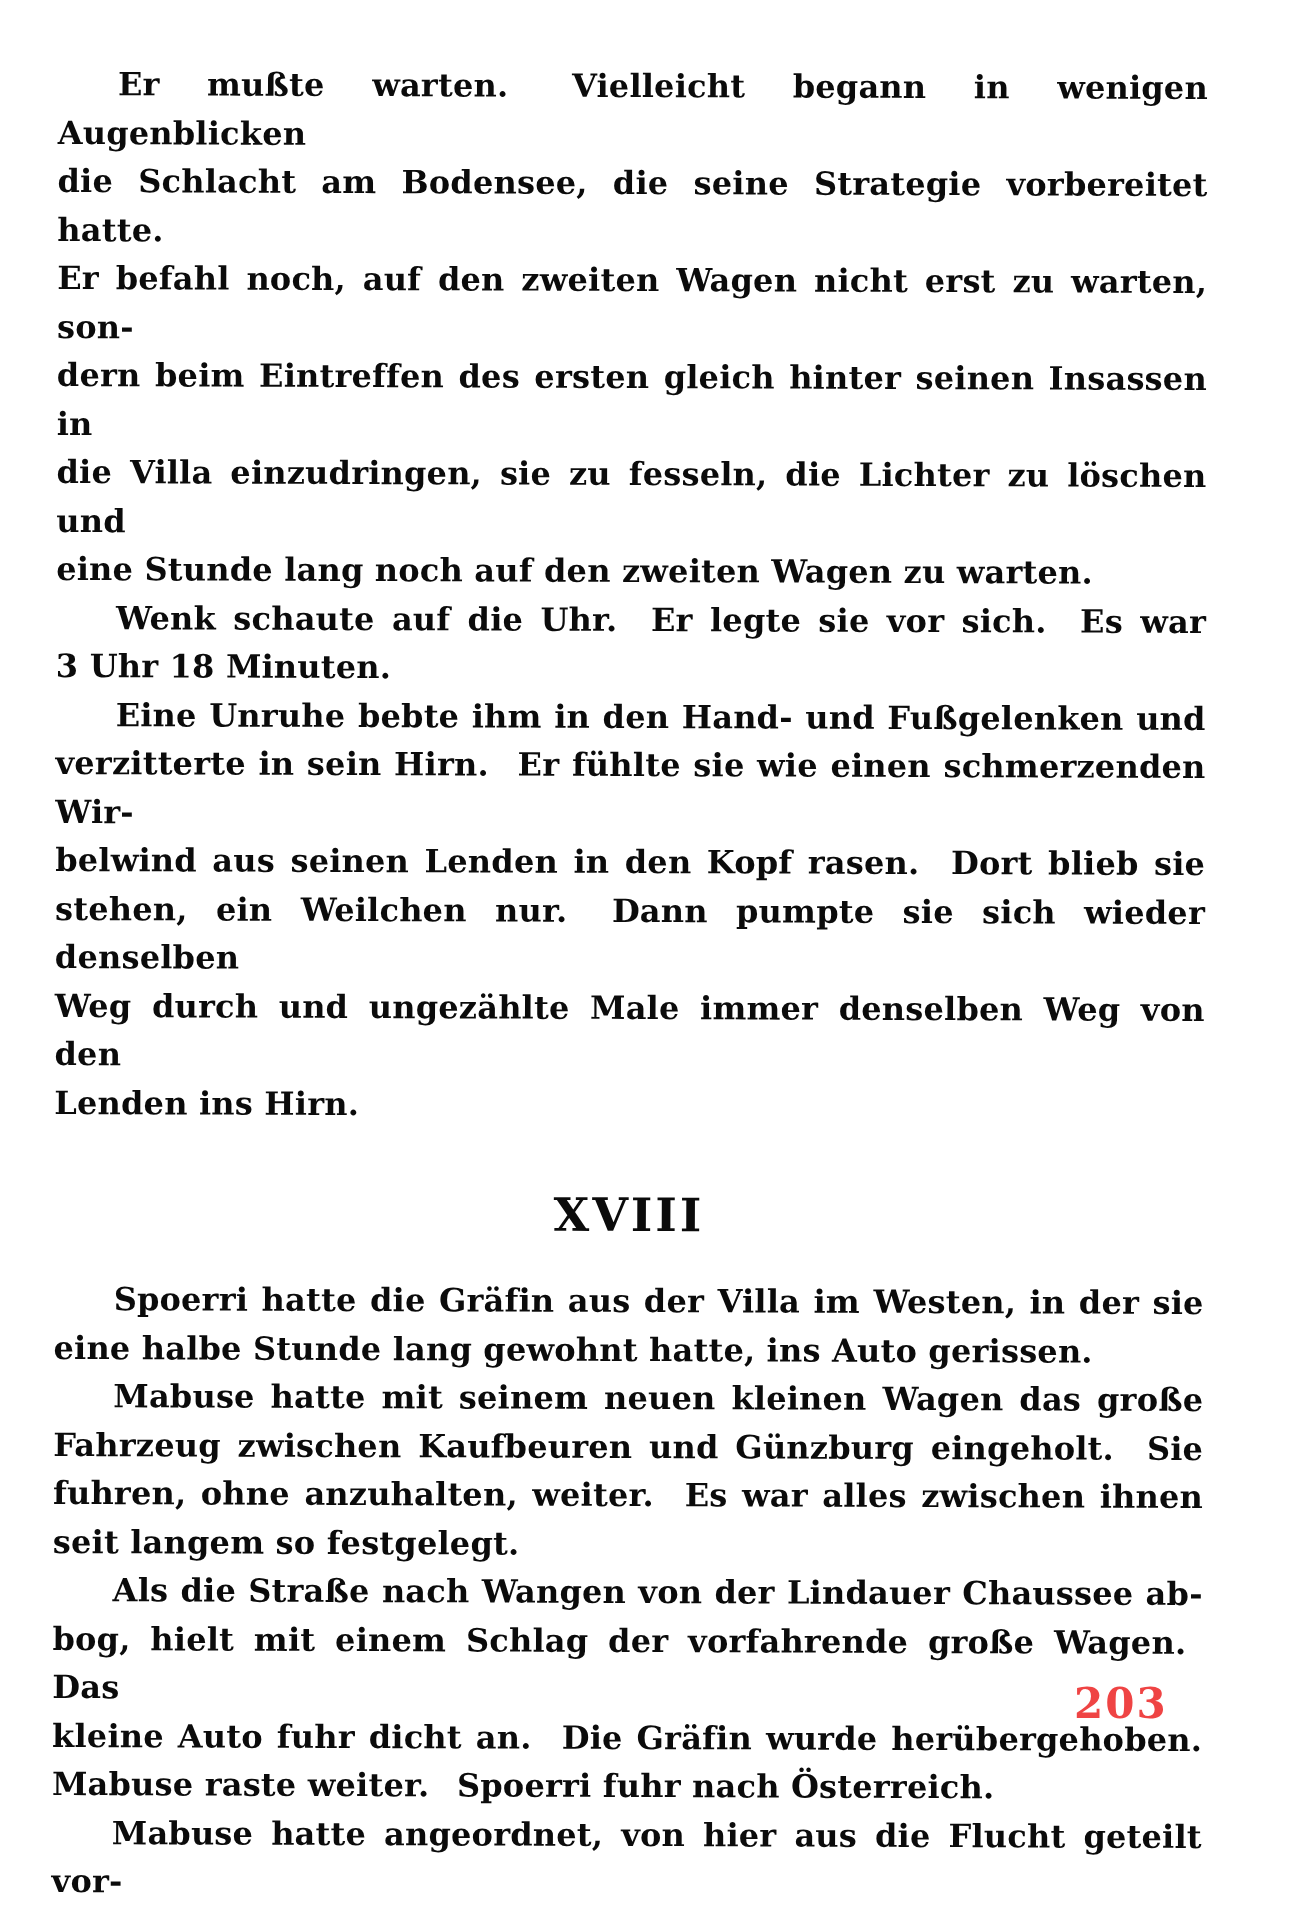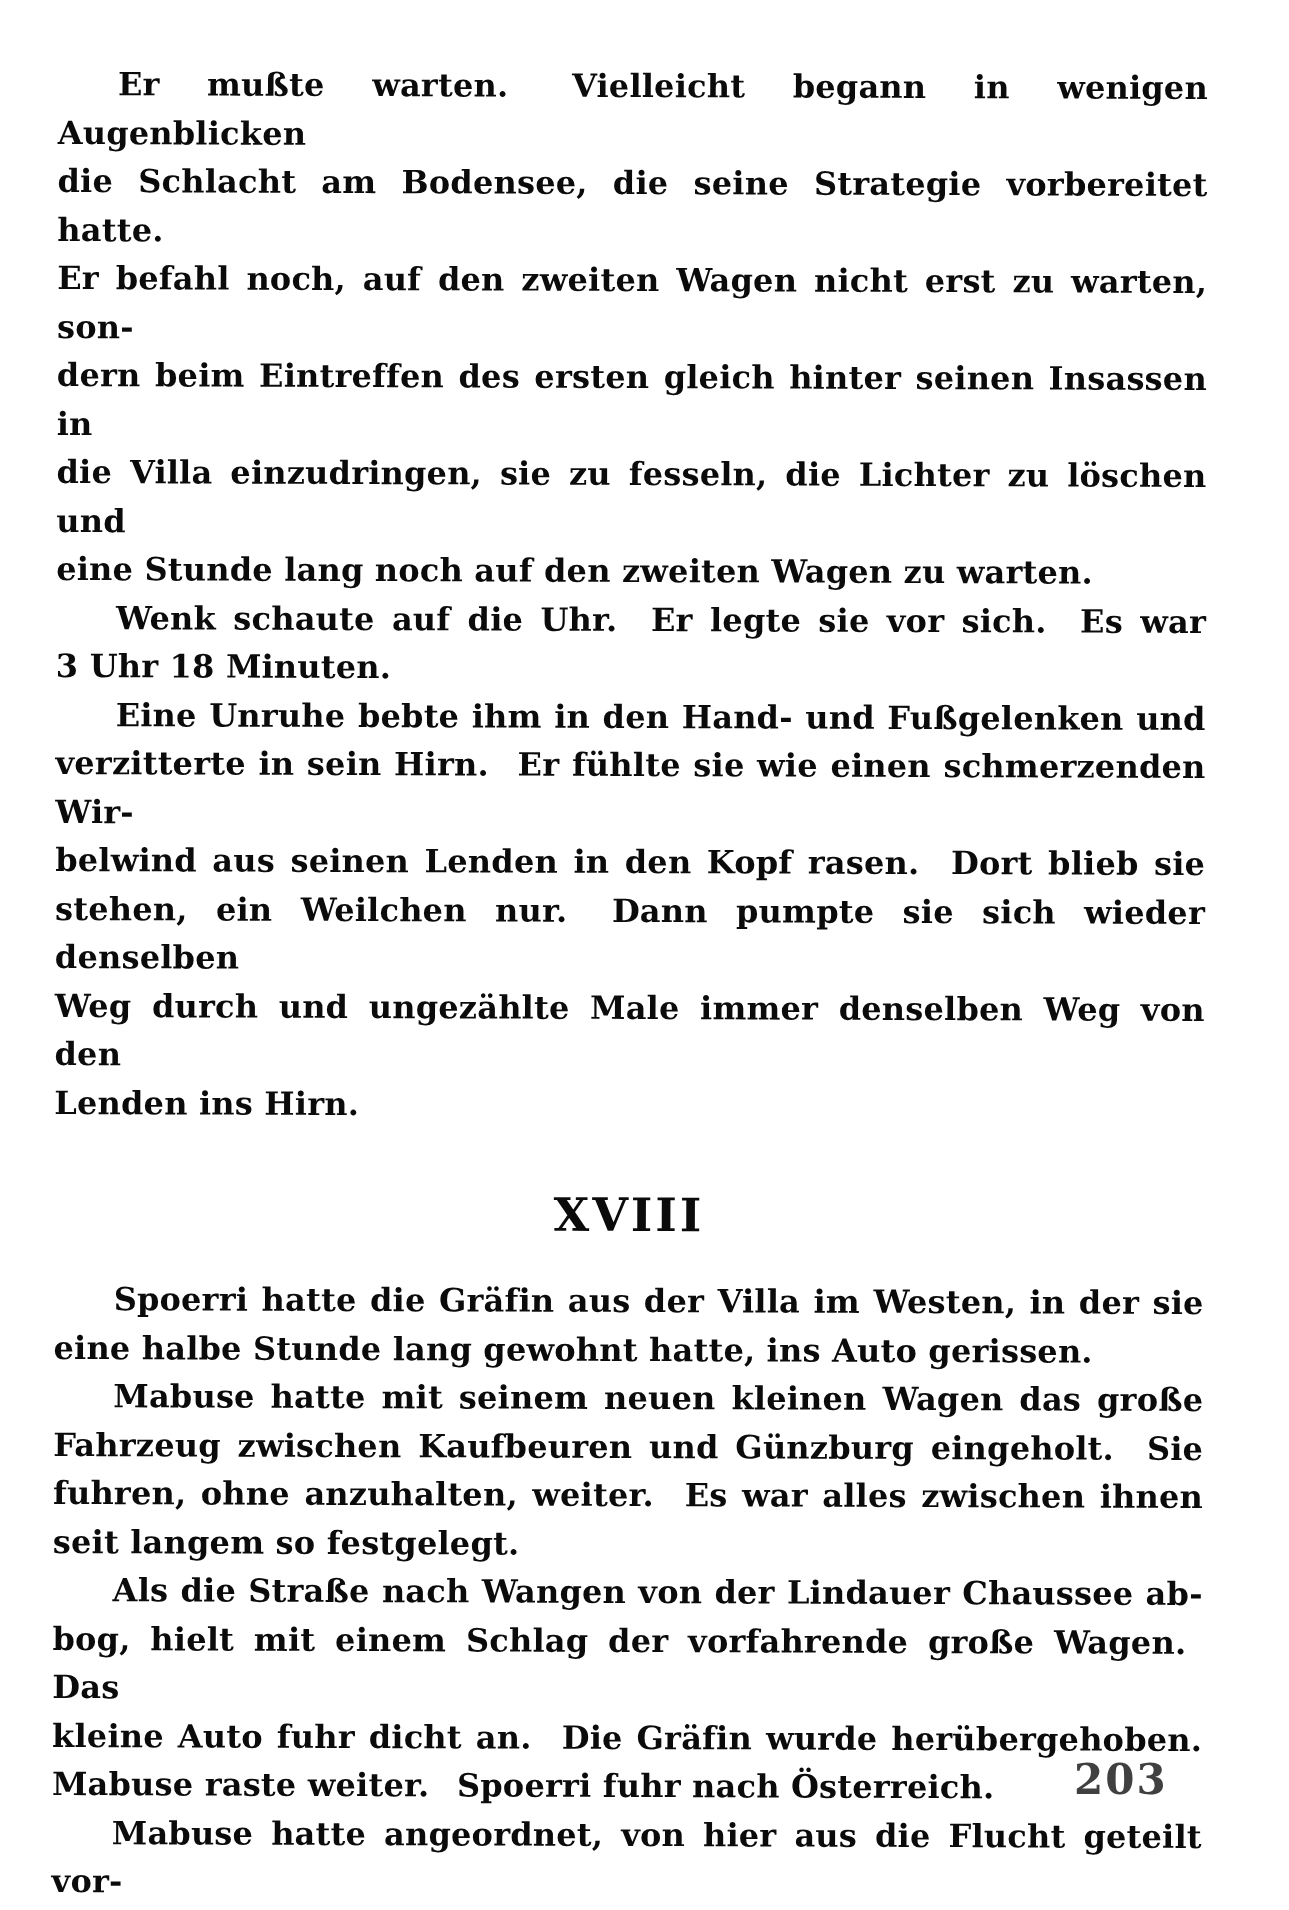--- a/index.html
+++ b/index.html
@@ -39,26 +39,26 @@
     text-align: center;
     font-size: 46px;
     line-height: 48px;
     font-weight: 700;
     letter-spacing: 3px;
     color: #0b0b0b;
   }
   .page-number {
     position: absolute;
     left: 1074px;
-    top: 1756px;
+    top: 1680px;
     font-size: 42px;
     line-height: 48px;
     font-weight: 700;
     letter-spacing: 2px;
-    color: #404040;
+    color: #ef4444;
   }
 </style>
 </head>
 <body>
 
 <div class="page">
   <div class="text-block">
     <div id="paragraphs-before">
         <div class="paragraph">
           <div class="line justify indent">Er mußte warten.  Vielleicht begann in wenigen Augenblicken</div>

